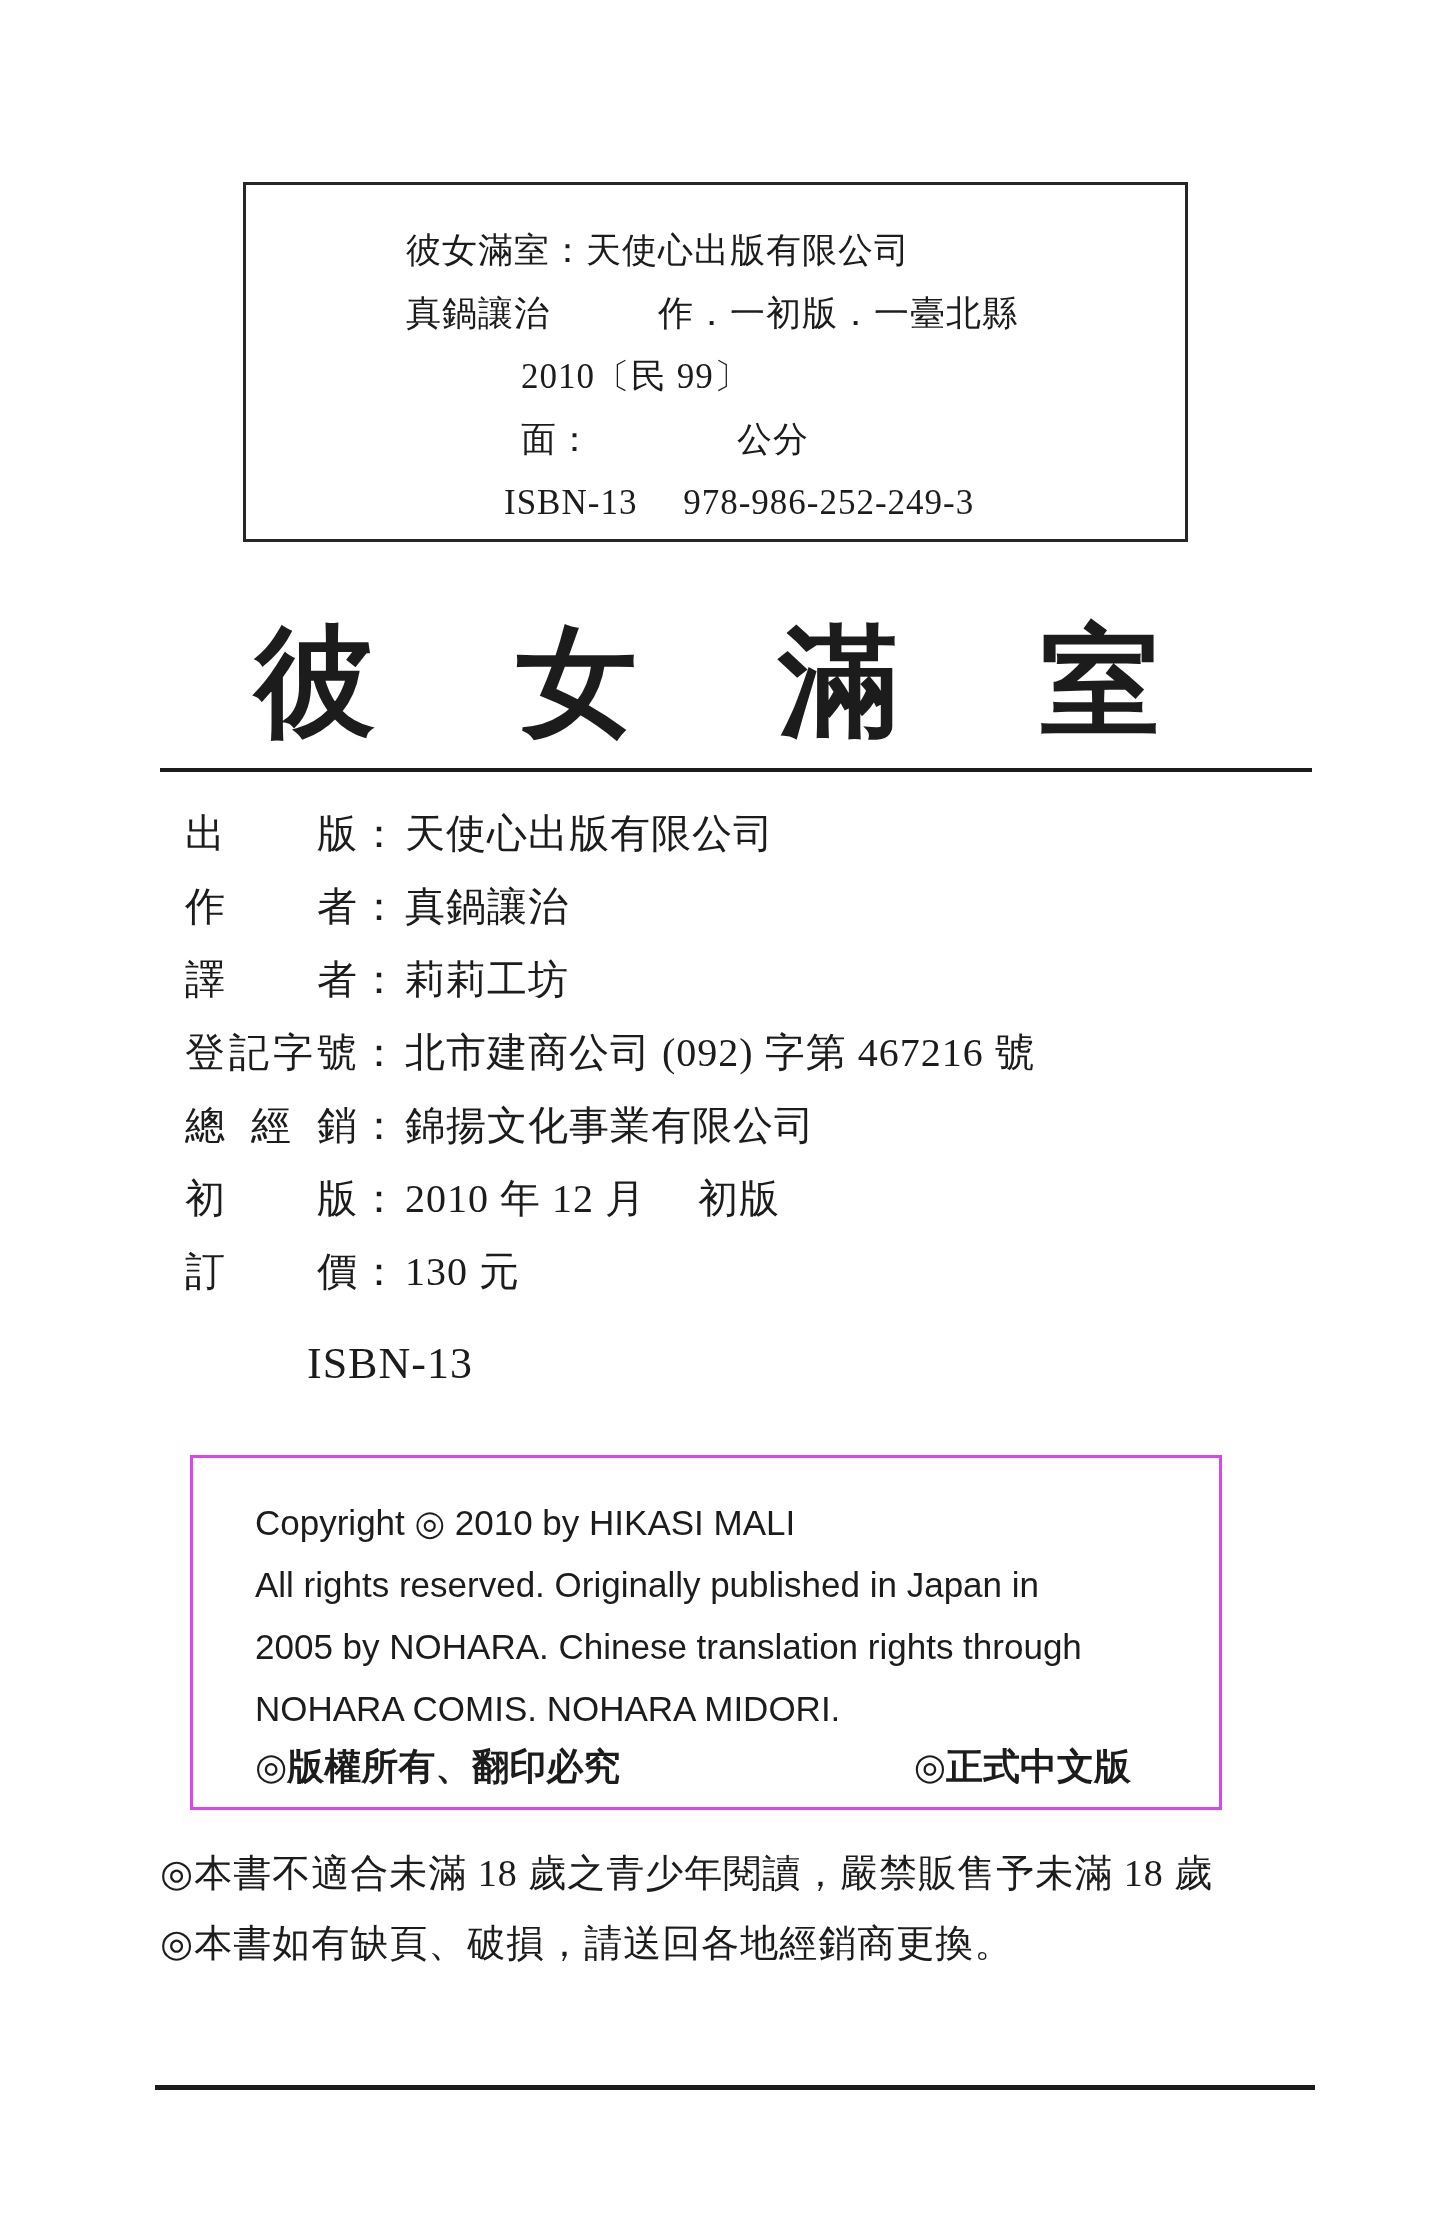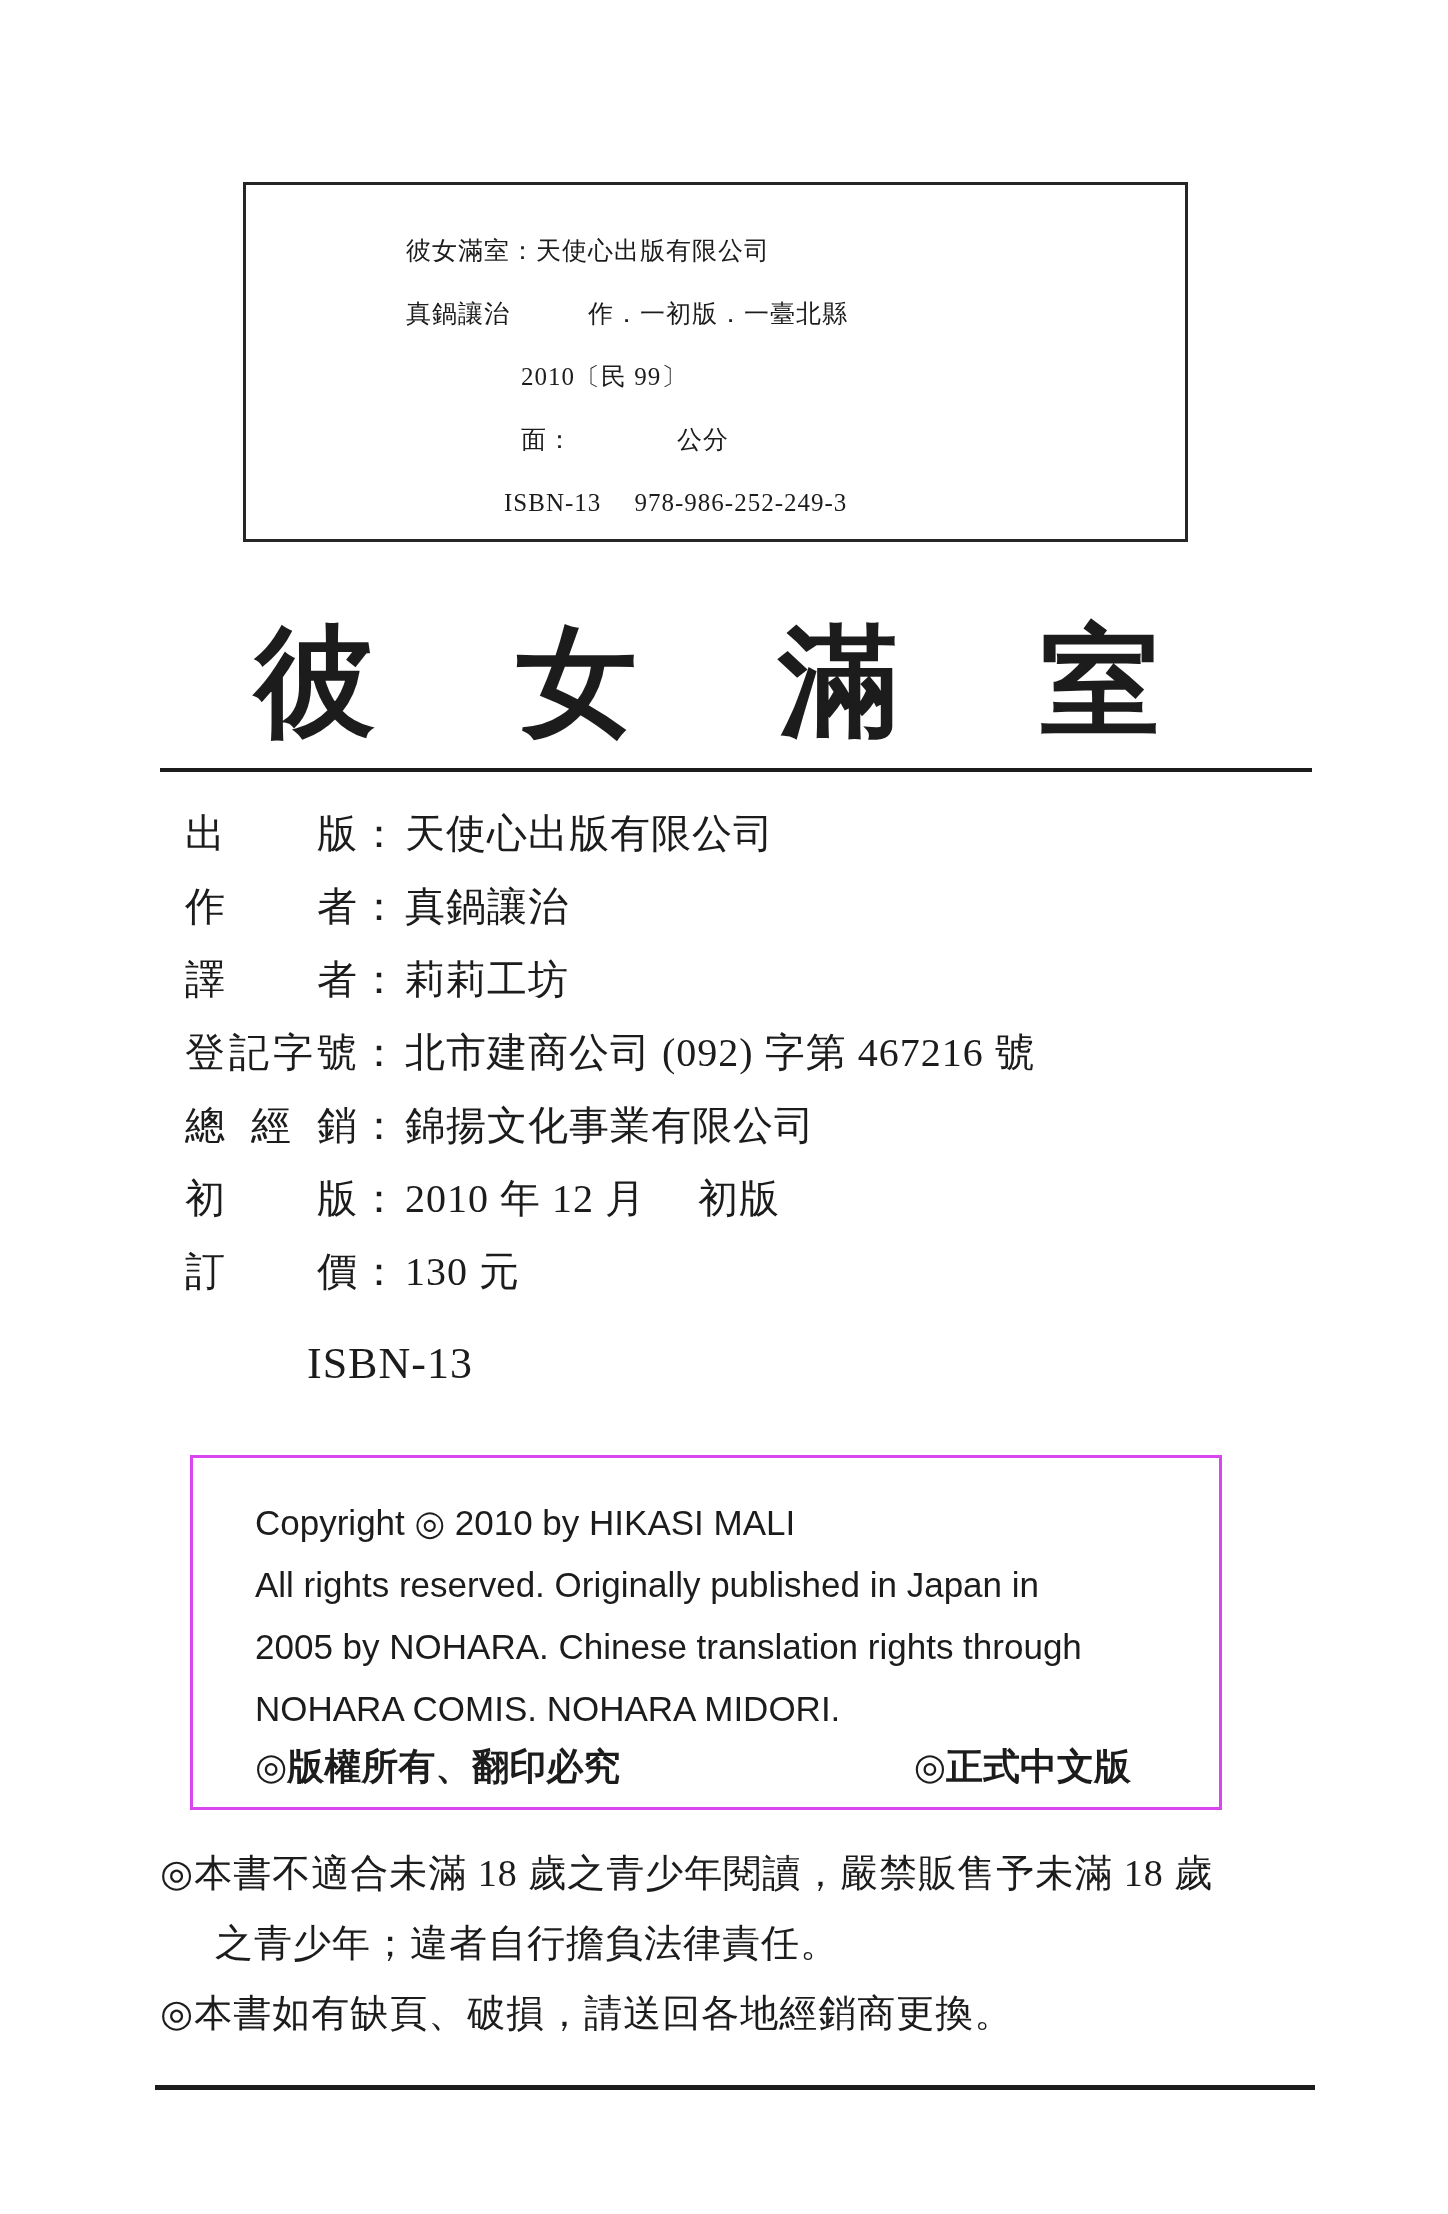--- a/index.html
+++ b/index.html
@@ -16,21 +16,21 @@
   .cip-box{
     position:absolute;left:243px;top:182px;
     width:945px;height:360px;
     border:3px solid #262626;
     box-sizing:border-box;
   }
   .cip-lines{
     position:absolute;left:160px;top:34px;right:10px;
   }
   .cip-line{
-    font-size:25px;line-height:63px;
+    font-size:35px;line-height:63px;
     white-space:pre;
     letter-spacing:1px;
   }
   .cip-indent-a{padding-left:115px;}
   .cip-indent-b{padding-left:98px;}
   
   .book-title{
     position:absolute;left:255px;top:612px;width:905px;
     display:flex;justify-content:space-between;
     font-size:120px;font-weight:bold;line-height:1.18;
@@ -160,19 +160,18 @@
       <div class="cr-line">NOHARA COMIS. NOHARA MIDORI.</div>
     </div>
     <div class="cr-footer">
       <span>◎版權所有、翻印必究</span>
       <span class="cr-footer-right">◎正式中文版</span>
     </div>
   </div>
 
   <div class="notices">
     <div class="notice-line">◎本書不適合未滿 18 歲之青少年閱讀，嚴禁販售予未滿 18 歲</div>
-    <div class="notice-line notice-indent">之青少年；違者自行擔負法律責任。</div>
     <div class="notice-line">◎本書如有缺頁、破損，請送回各地經銷商更換。</div>
   </div>
 
   <div class="bottom-rule"></div>
 
 </div>
 
 </body></html>

